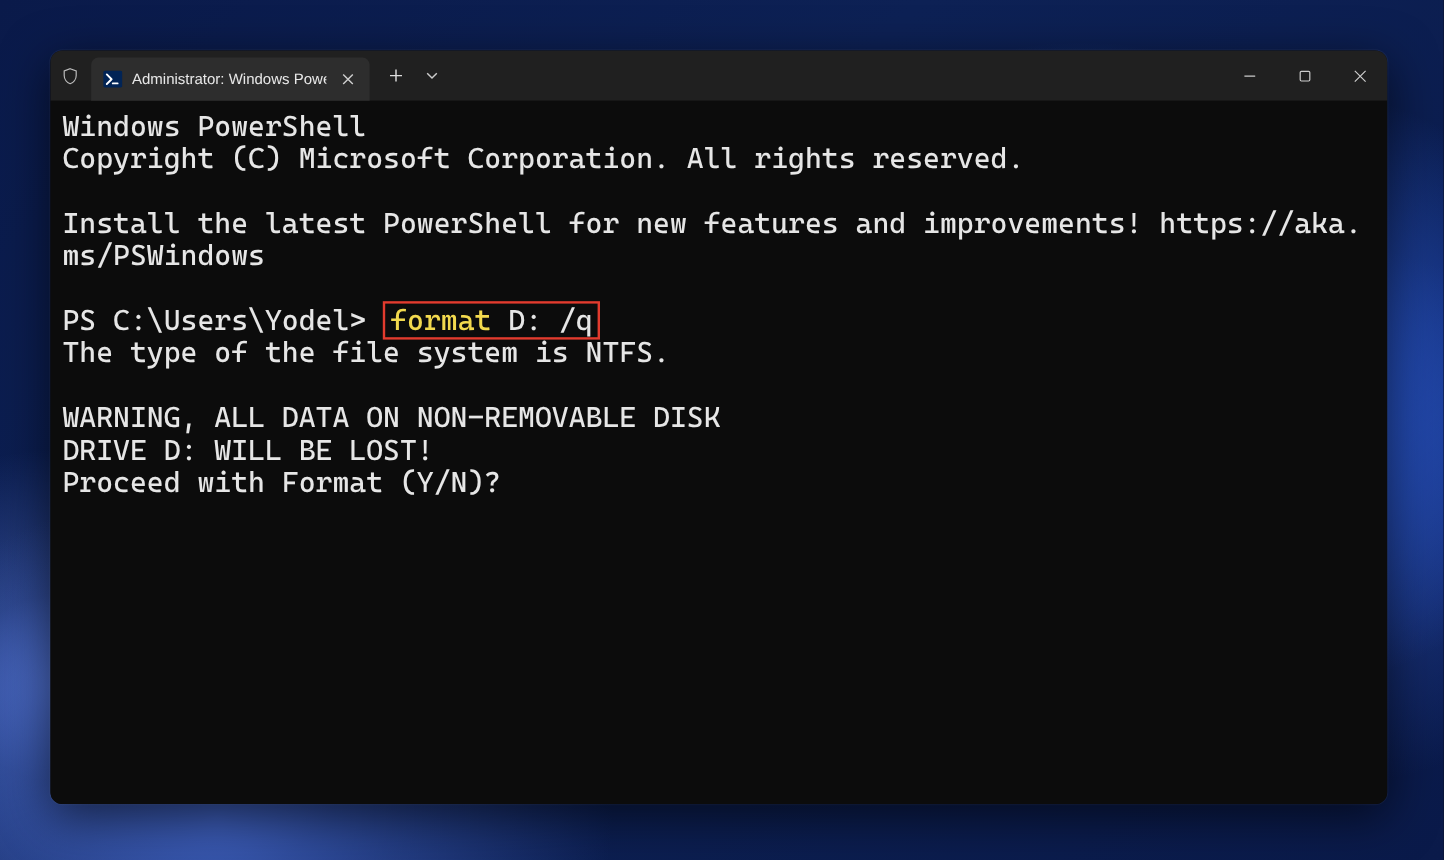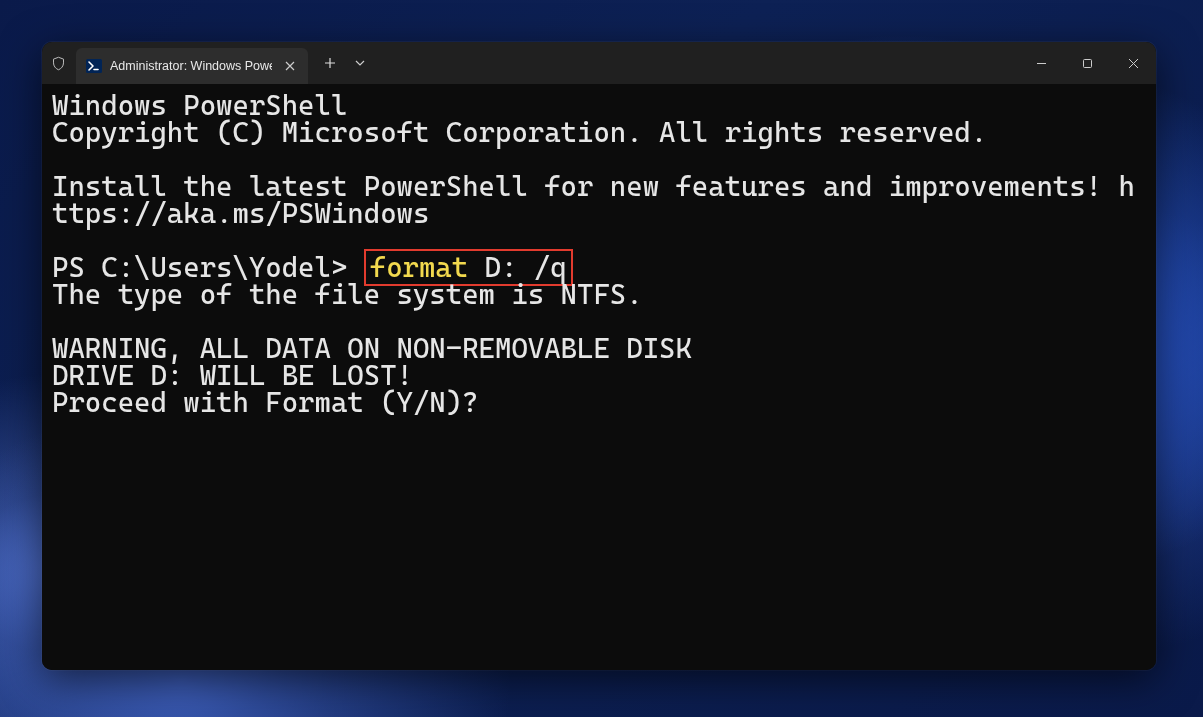--- a/index.html
+++ b/index.html
@@ -99,21 +99,21 @@
     display: flex;
     align-items: center;
     justify-content: center;
     color: #ccc;
   }
   .terminal-body {
     flex: 1;
     background: #0c0c0c;
     padding: 8px 10px;
     font-family: "Cascadia Mono", "Consolas", monospace;
-    font-size: 28px;
+    font-size: 24px;
     line-height: 27px;
     color: #e6e6e6;
     white-space: pre-wrap;
     word-break: break-all;
     overflow: hidden;
     font-weight: 500;
   }
   .ps-yellow { color: #f2d94e; }
   .highlight-box {
     border: 2.5px solid #e23b2e;

